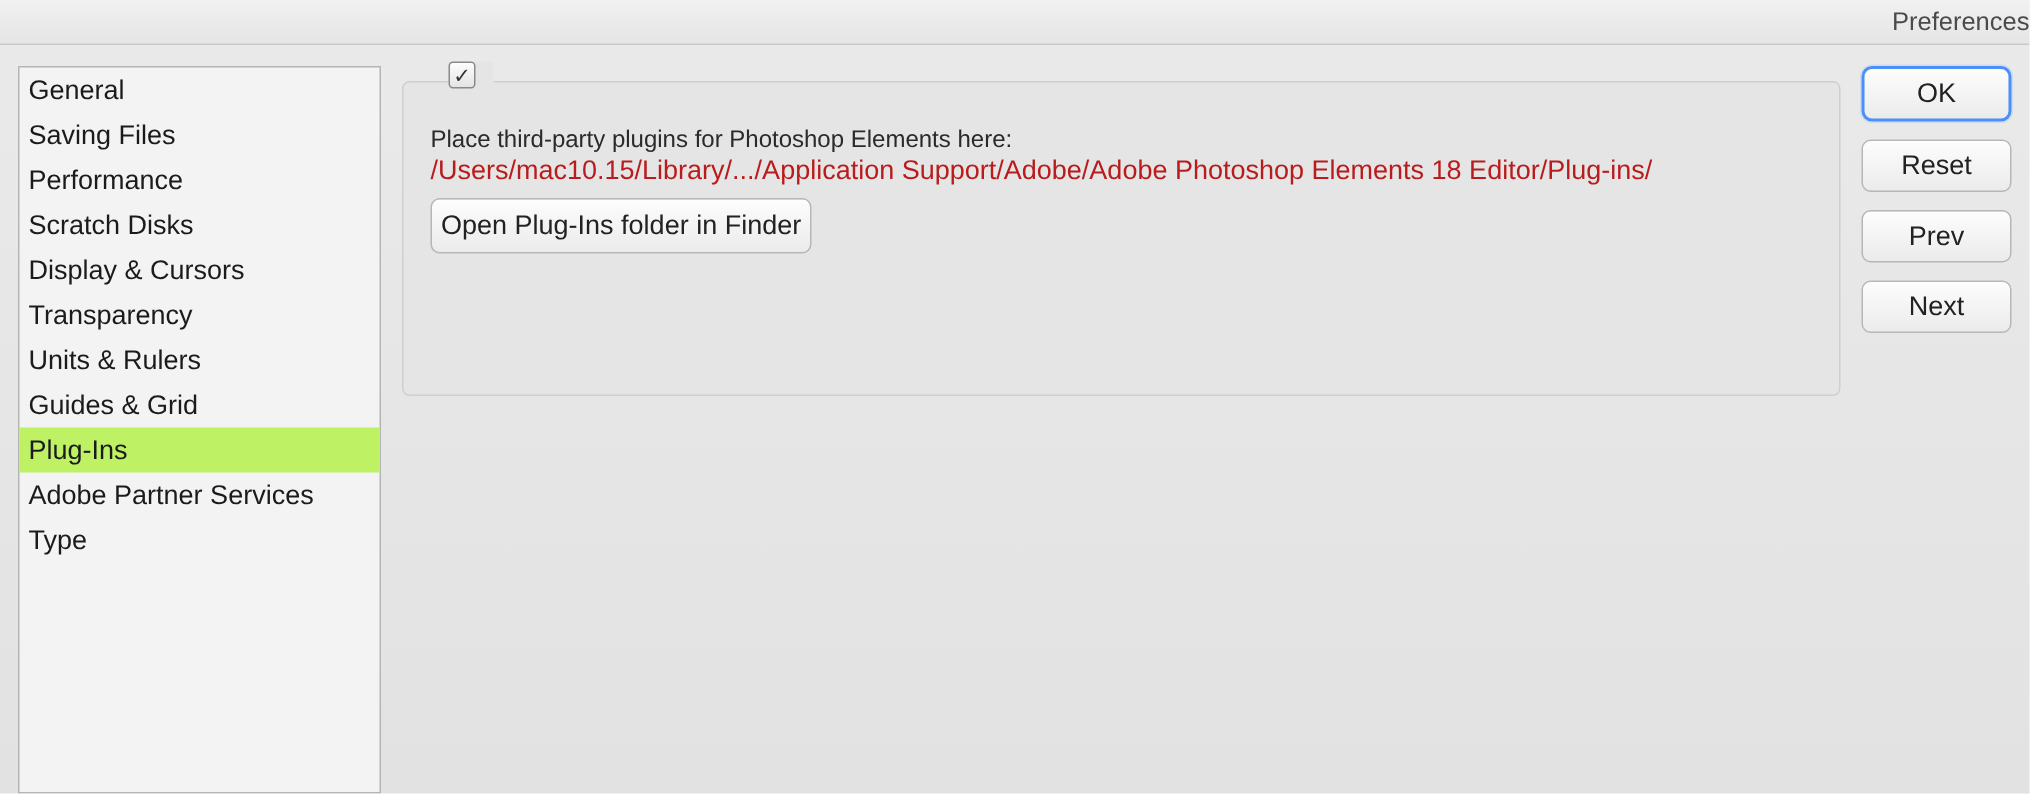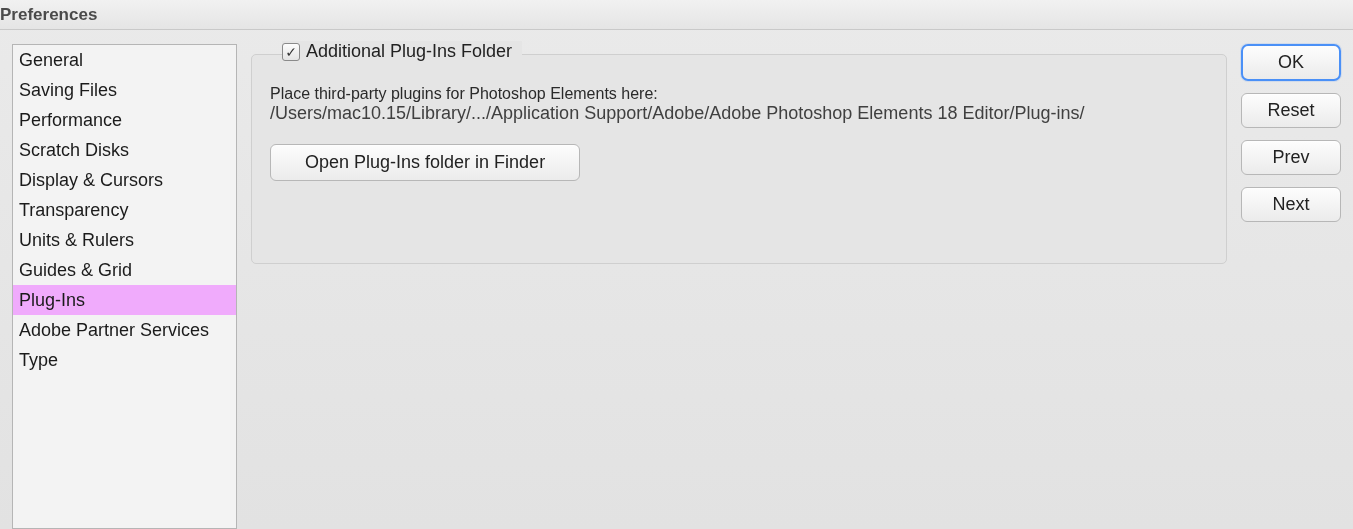--- a/index.html
+++ b/index.html
@@ -12,48 +12,48 @@
     background: linear-gradient(to bottom, #eaeaea 0%, #e2e2e2 100%);
     width: 1353px;
     height: 529px;
     overflow: hidden;
     color: #2a2a2a;
   }
   .titlebar {
     height: 30px;
     background: linear-gradient(to bottom, #f1f1f1, #e5e5e5);
     border-bottom: 1px solid #c9c9c9;
-    text-align: left;
+    text-align: right;
     line-height: 30px;
     font-size: 17px;
-    font-weight: 700;
+    font-weight: 400;
     color: #4b4b4b;
   }
   .content {
     display: flex;
     padding: 14px 12px 0 12px;
     gap: 14px;
     height: calc(100% - 30px);
   }
   .sidebar {
-    width: 225px;
+    width: 242px;
     border: 1px solid #b5b5b5;
     background: #f3f3f3;
     font-size: 18px;
     line-height: 1.0;
     overflow: hidden;
   }
   .sidebar-item {
     padding: 6px 6px 6px 6px;
     cursor: default;
     white-space: nowrap;
     color: #1b1b1b;
   }
   .sidebar-item.selected {
-    background: #f0abfc;
+    background: #bef264;
   }
   .main {
     flex: 1;
     position: relative;
   }
   .groupbox {
     position: relative;
     border: 1px solid #cfcfcf;
     border-radius: 5px;
     margin-top: 10px;
@@ -86,29 +86,29 @@
     line-height: 1;
     color: #333;
     margin-right: 2px;
   }
   .instruction {
     font-size: 16px;
     color: #2a2a2a;
   }
   .path {
     font-size: 18px;
-    color: #404040;
-    margin-bottom: 20px;
+    color: #b91c1c;
+    margin-bottom: 8px;
   }
   .btn {
     display: inline-block;
     background: linear-gradient(to bottom, #fdfdfd, #ebebeb);
     border: 1px solid #b7b7b7;
     border-radius: 6px;
-    padding: 7px 34px;
+    padding: 7px 6px;
     font-size: 18px;
     color: #222;
     cursor: default;
     text-align: center;
     white-space: nowrap;
     box-shadow: 0 1px 0 rgba(255,255,255,0.6) inset;
   }
   .right-buttons {
     width: 100px;
     display: flex;
@@ -144,21 +144,20 @@
     <div class="sidebar-item">Guides &amp; Grid</div>
     <div class="sidebar-item selected">Plug-Ins</div>
     <div class="sidebar-item">Adobe Partner Services</div>
     <div class="sidebar-item">Type</div>
   </div>
 
   <div class="main">
     <div class="groupbox">
       <div class="group-legend">
         <span class="checkbox">✓</span>
-        <span>Additional Plug-Ins Folder</span>
       </div>
       <div class="instruction">Place third-party plugins for Photoshop Elements here:</div>
       <div class="path">/Users/mac10.15/Library/.../Application Support/Adobe/Adobe Photoshop Elements 18 Editor/Plug-ins/</div>
       <span class="btn">Open Plug-Ins folder in Finder</span>
     </div>
   </div>
 
   <div class="right-buttons">
     <span class="btn primary">OK</span>
     <span class="btn">Reset</span>

